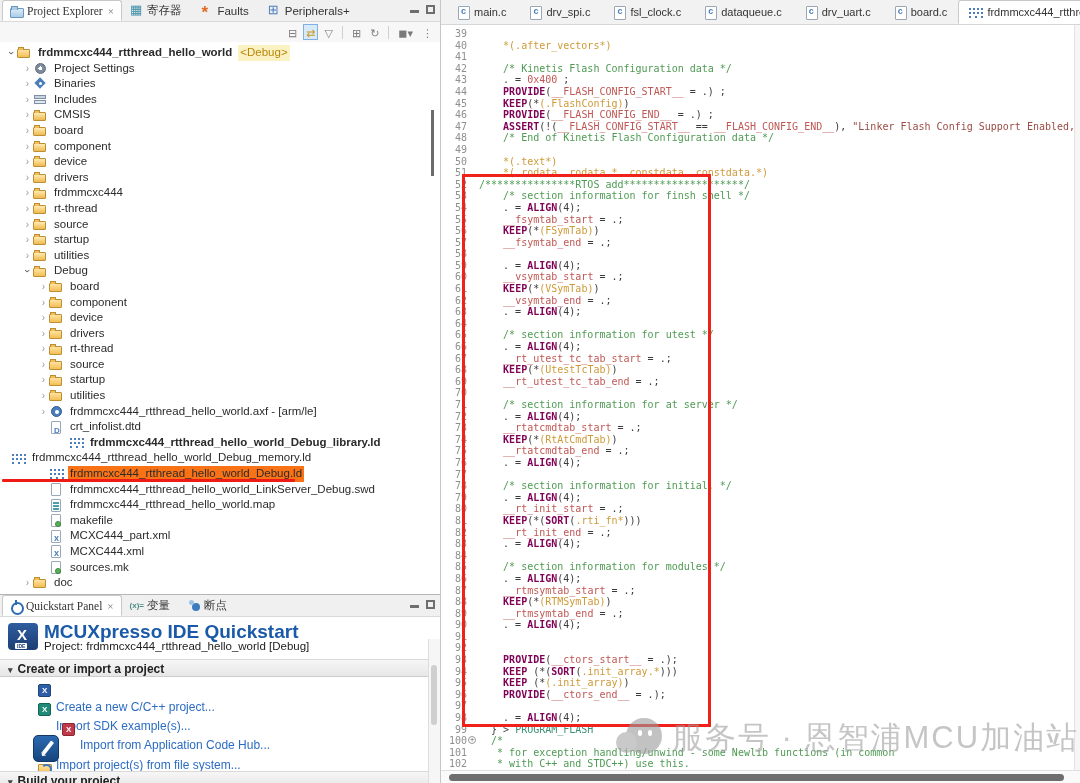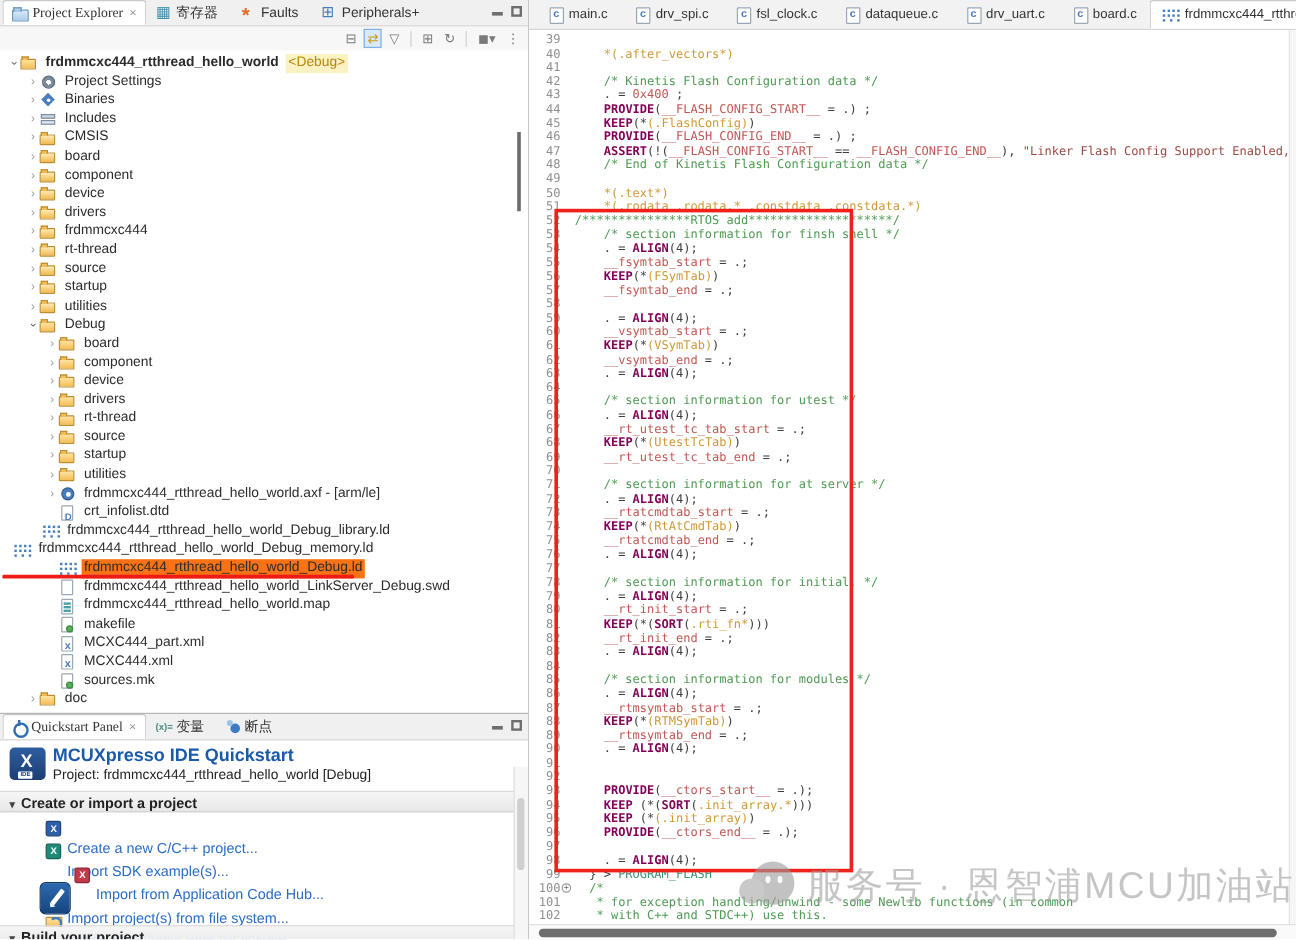--- a/index.html
+++ b/index.html
@@ -92,21 +92,21 @@
   .ic-mk::after { content:""; position:absolute; left:6px; top:7px; width:6px; height:6px; border-radius:50%;
       background:#58B058; border:1px solid #3B8C3B; }
 
   
   #qs-body { position:relative; height:167px; }
   .mcux-logo { position:absolute; left:8px; top:6px; width:30px; height:27px; border-radius:4px;
       background:linear-gradient(#2F5DA0,#1C3E74); }
   .mcux-logo::before { content:"X"; position:absolute; left:9px; top:3px; color:#FFF; font-size:15px; font-weight:bold; }
   .mcux-logo::after { content:"IDE"; position:absolute; left:7px; bottom:1px; background:#FFF; color:#1C3E74;
       font-size:5px; font-weight:bold; padding:0 2px; border-radius:1px; }
-  #qs-title { position:absolute; left:44px; top:4px; font-size:15px; font-weight:bold; color:#1A5AA8; }
+  #qs-title { position:absolute; left:44px; top:4px; font-size:19px; font-weight:bold; color:#1A5AA8; }
   #qs-subtitle { position:absolute; left:44px; top:23px; font-size:11.5px; color:#222; }
   .qband { position:absolute; left:0; width:432px; height:18px; background:linear-gradient(#F6F6F6,#E7E7E7);
       border-top:1px solid #D9D9D9; border-bottom:1px solid #CDCDCD; font-size:12px; font-weight:bold;
       color:#222; padding:2px 0 0 8px; }
   .qband .tri { font-size:9px; color:#444; margin-right:5px; }
   #band-create { top:42px; }
   #band-build { top:154px; }
   #qs-links { position:absolute; left:0; top:64px; width:430px; }
   .qlink { display:flex; align-items:center; height:19.3px; padding-left:38px; font-size:12px; color:#2B6CC4; }
   .qlink.shift { padding-left:62px; }
@@ -356,21 +356,21 @@
         <div class="trow" style="padding-left: 38px;">
           <span class="chev">›</span>
           <span class="ic ic-axf"></span>
           <span class="tl">frdmmcxc444_rtthread_hello_world.axf - [arm/le]</span>
         </div>
         <div class="trow" style="padding-left: 38px;">
           <span class="chev"></span>
           <span class="ic ic-dtd"></span>
           <span class="tl">crt_infolist.dtd</span>
         </div>
-        <div class="trow" style="padding-left: 24px;">
+        <div class="trow" style="padding-left: 58px; font-weight: bold;">
           <span class="chev"></span>
           <span class="ic ic-ld"></span>
           <span class="tl">frdmmcxc444_rtthread_hello_world_Debug_library.ld</span>
         </div>
         <div class="trow" style="">
           <span class="chev"></span>
           <span class="ic ic-ld"></span>
           <span class="tl">frdmmcxc444_rtthread_hello_world_Debug_memory.ld</span>
         </div>
         <div class="trow sel" style="padding-left: 38px;">

